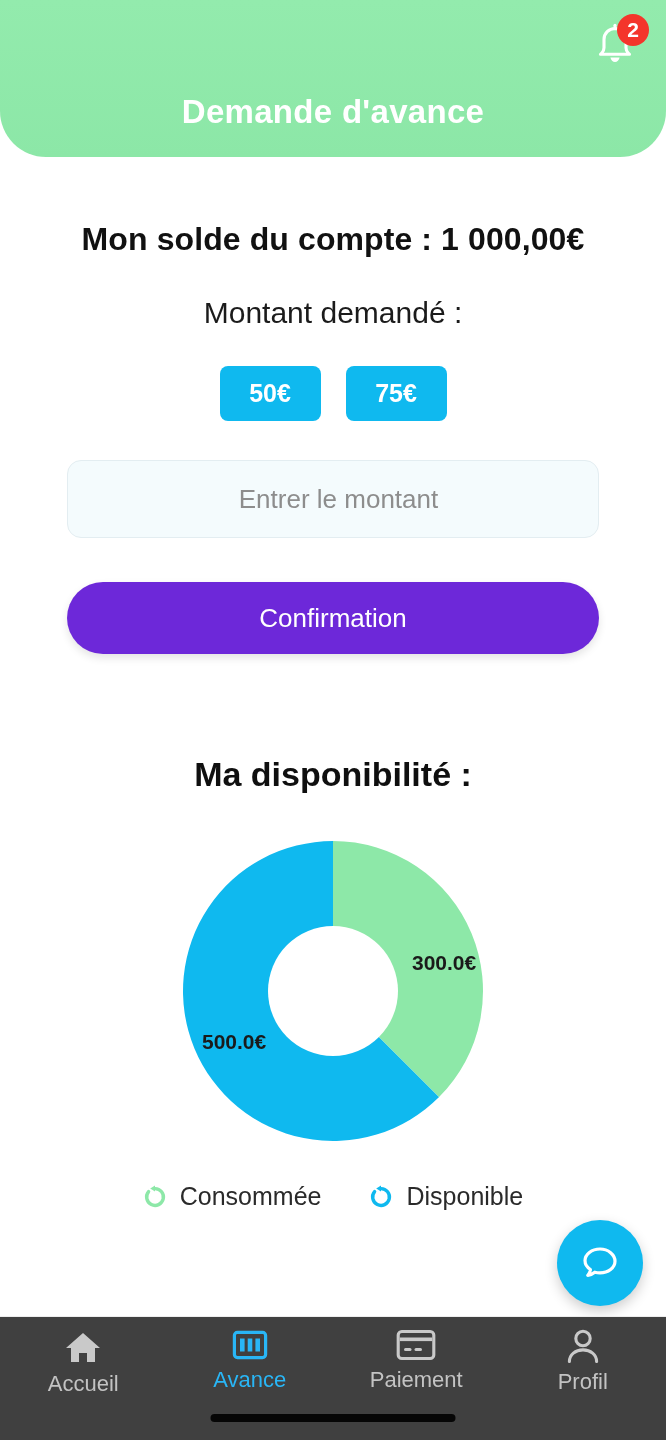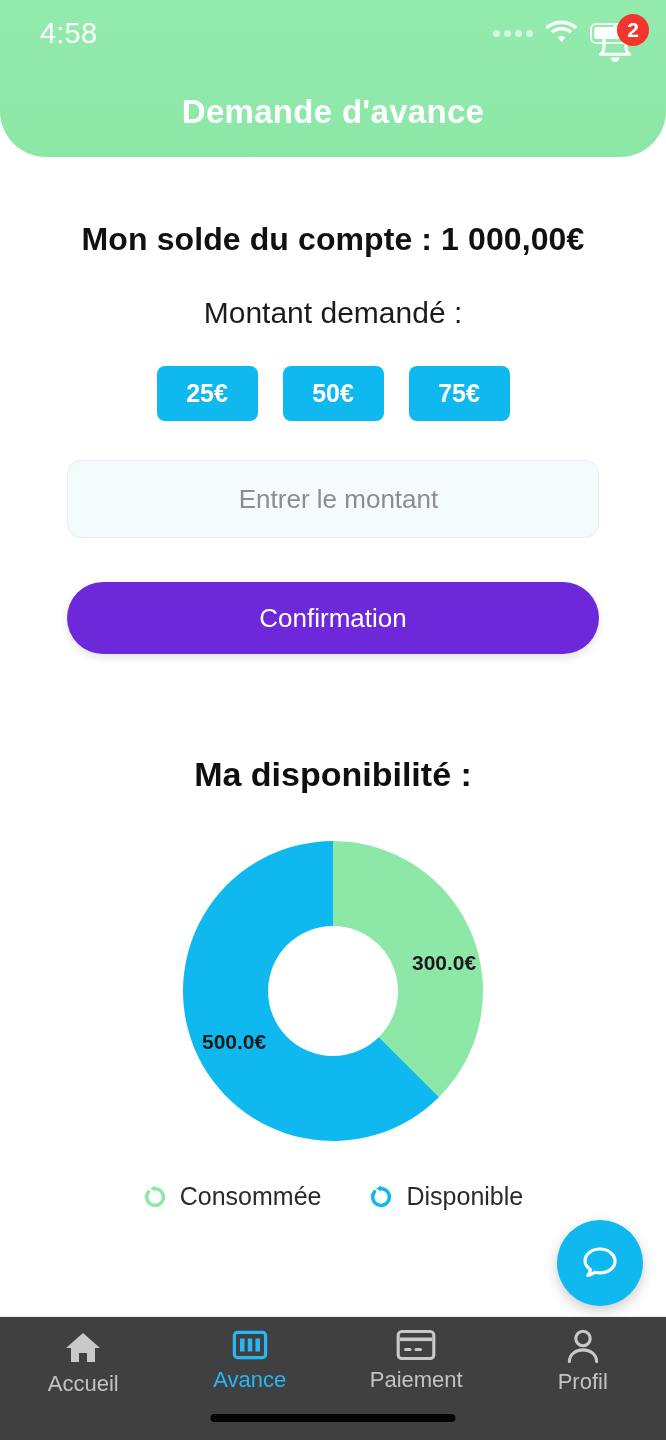--- a/index.html
+++ b/index.html
@@ -279,61 +279,39 @@
     background: #060606;
   }
 </style>
 </head>
 <body>
 
 <div id="screen">
 
   <div class="header">
 
-    <div class="statusbar">
-      <div class="status-time">4:58</div>
-      <div class="status-icons">
-        <span class="sig-dots">
-          <i></i>
-            <i></i>
-            <i></i>
-            <i></i>
-        </span>
-        <span class="wifi-ic">
-          <svg width="31" height="23" viewBox="0 0 31 23">
-            <path d="M15.5 4.2c5.3 0 10.2 1.9 13.6 5.1l2.0-2.7C27.1 2.7 21.5 0.5 15.5 0.5S3.9 2.7-0.6 6.6l2.0 2.7C4.8 6.1 9.7 4.2 15.5 4.2z" fill="#ffffff" transform="translate(0,0)"></path>
-            <path d="M15.5 10.4c3.3 0 6.4 1.2 8.6 3.2l2.0-2.7c-2.8-2.5-6.6-4.0-10.6-4.0s-7.8 1.5-10.6 4.0l2.0 2.7c2.2-2.0 5.3-3.2 8.6-3.2z" fill="#ffffff"></path>
-            <path d="M15.5 16.0c1.5 0 2.9 0.6 3.9 1.5l-3.9 4.6-3.9-4.6c1.0-0.9 2.4-1.5 3.9-1.5z" fill="#ffffff"></path>
-          </svg>
-        </span>
-        <span class="batt">
-            <i></i>
-          </span>
-      </div>
-    </div>
 
     <div class="header-row">
       <div class="header-title">Demande d'avance</div>
     </div>
 
     <div class="bell-wrap">
       <svg width="42" height="46" viewBox="0 0 42 46">
         <path d="M21 5.5c-6.1 0-11 4.9-11 11v8.2c0 2.0-0.8 3.9-2.2 5.3l-1.3 1.3h29l-1.3-1.3c-1.4-1.4-2.2-3.3-2.2-5.3v-8.2c0-6.1-4.9-11-11-11z" fill="none" stroke="#ffffff" stroke-width="3.1" stroke-linejoin="round"></path>
         <path d="M21 2.2v3.3" stroke="#ffffff" stroke-width="3.1" stroke-linecap="round"></path>
         <path d="M16.4 34.5c0.5 2.7 2.4 4.5 4.6 4.5s4.1-1.8 4.6-4.5z" fill="#ffffff"></path>
       </svg>
       <span class="bell-badge">2</span>
     </div>
   </div>
 
   <div class="balance">Mon solde du compte : 1 000,00€</div>
   <div class="amount-label">Montant demandé :</div>
 
   <div class="chips">
-    <button class="chip">25€</button>
     <button class="chip">50€</button>
     <button class="chip">75€</button>
   </div>
 
   <input class="amount-input" type="text" placeholder="Entrer le montant" style="">
 
   <button class="confirm-btn">Confirmation</button>
 
   <div class="chart-title">Ma disponibilité :</div>
 

